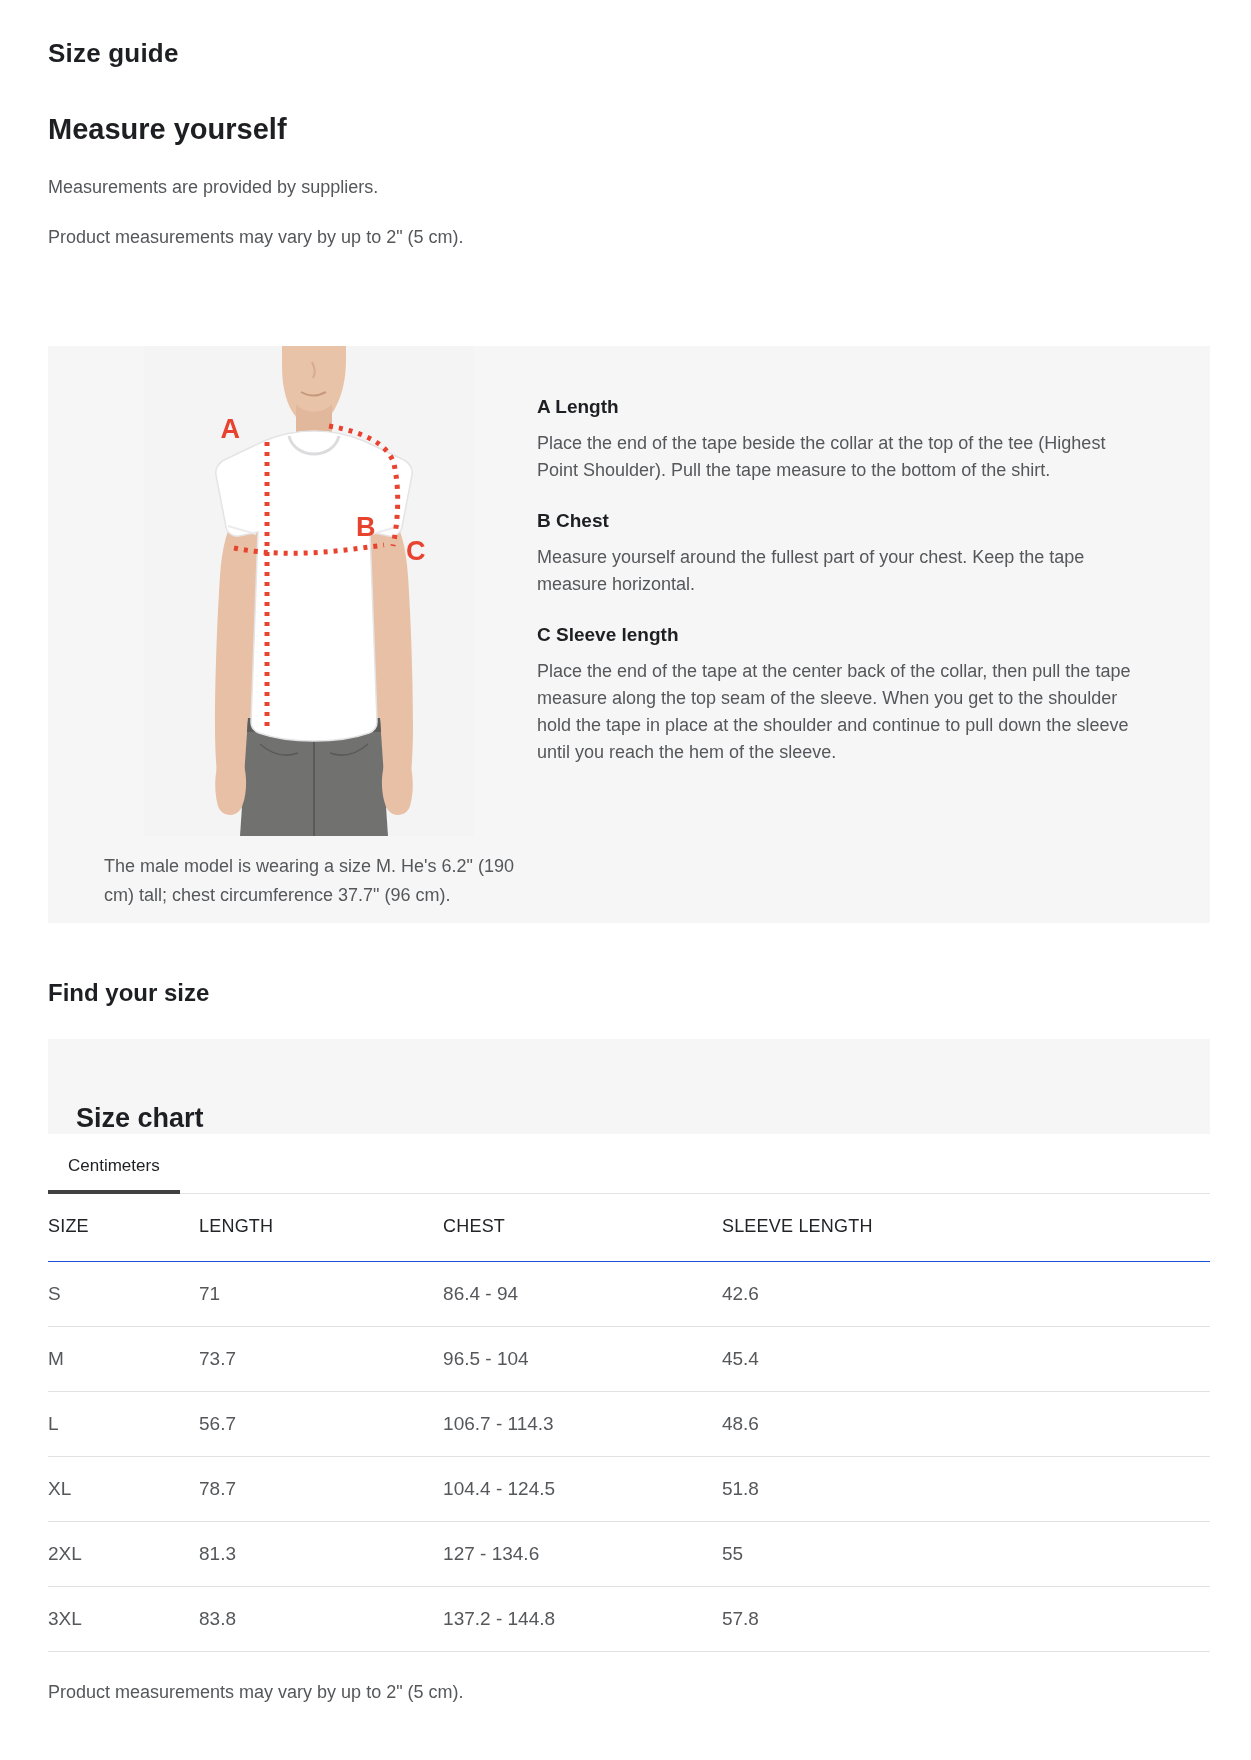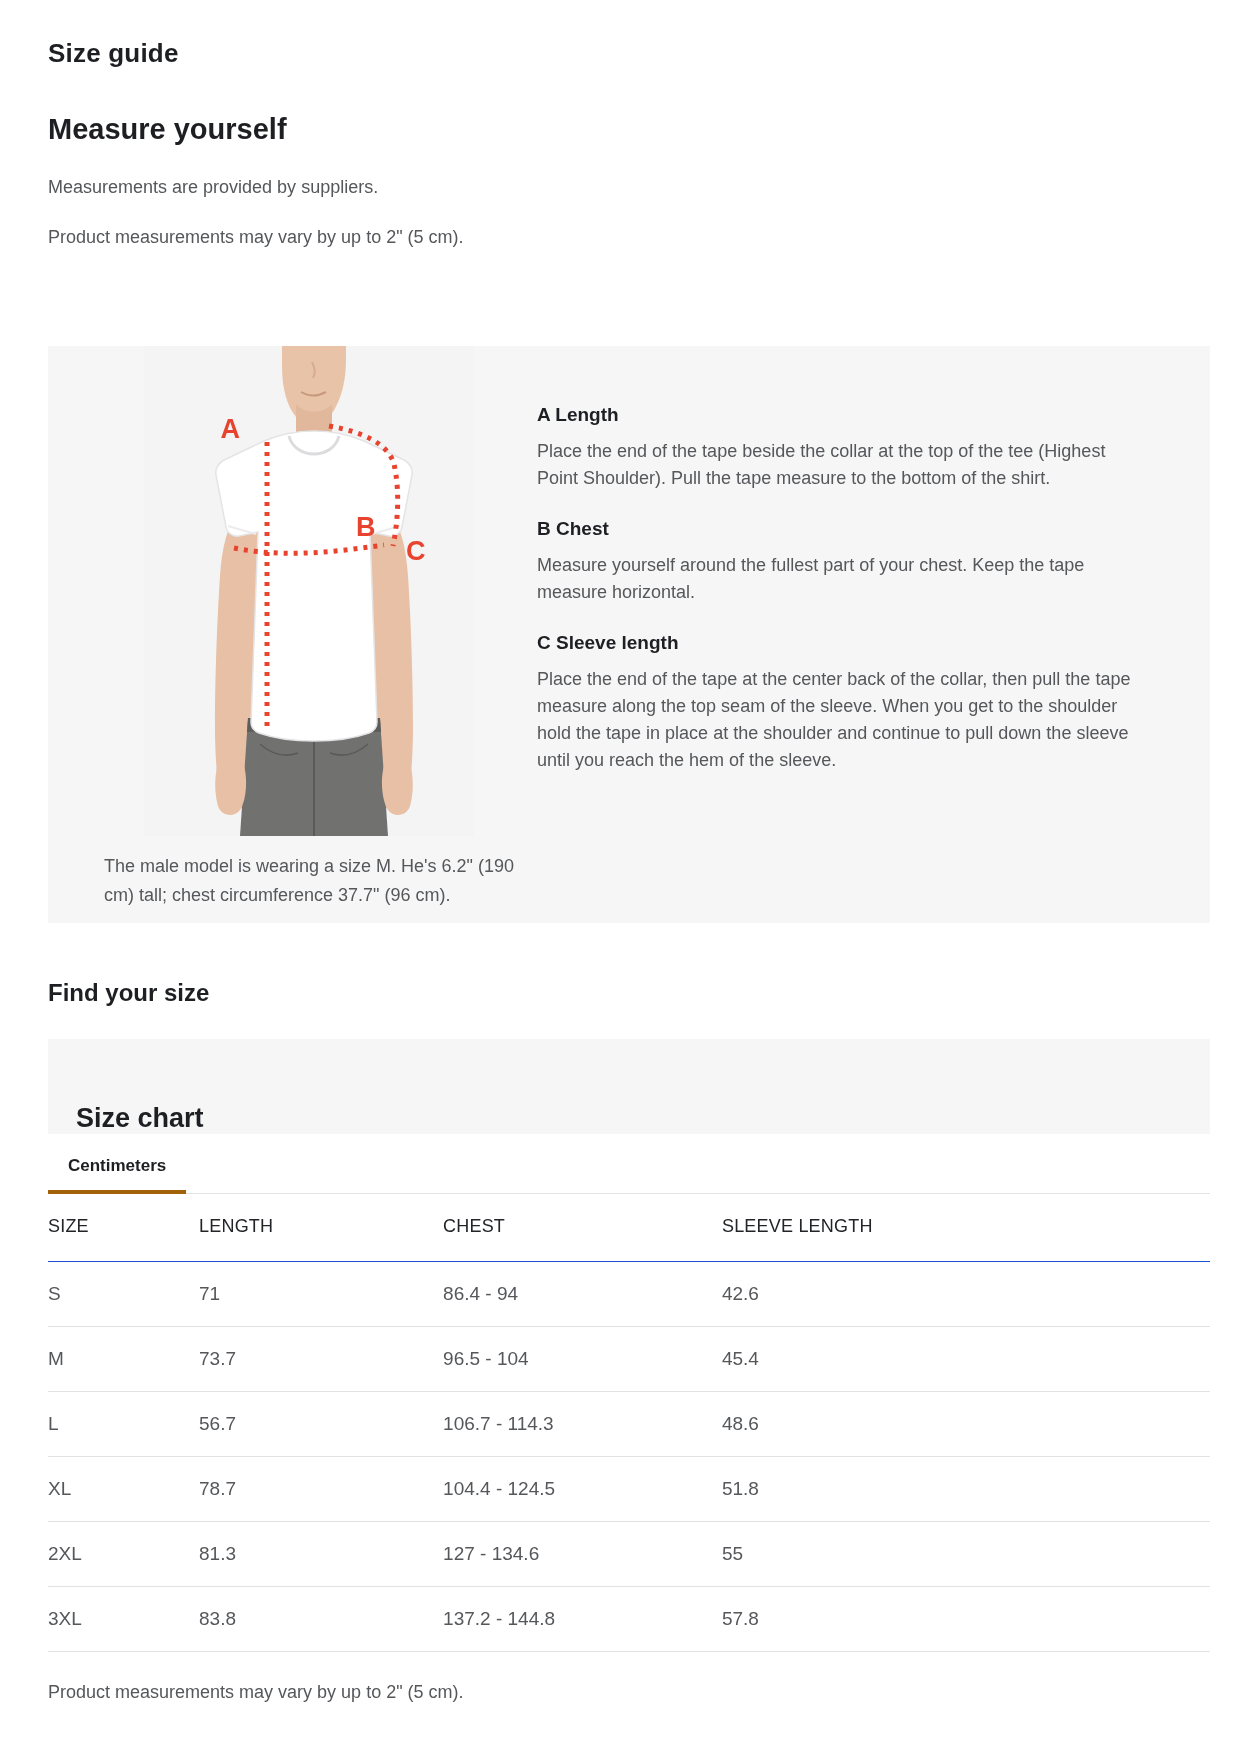--- a/index.html
+++ b/index.html
@@ -26,35 +26,35 @@
   }
   .photo-col { width:489px; flex:0 0 489px; display:flex; flex-direction:column; align-items:center; }
   .photo-box { width:330px; height:490px; background:#f4f4f5; margin-left:33px; }
   .photo-box svg { display:block; }
   .model-caption {
     width:410px; margin:16px 0 0 33px; text-align:left;
     font-size:18px; line-height:1.6; color:#55575a;
   }
   .measure-col { flex:1; padding:46px 62px 30px 0; }
   .m-title { font-size:19px; font-weight:bold; color:#1d1f22; margin-top:26px; }
-  .m-title:first-child { margin-top:12px; }
+  .m-title:first-child { margin-top:4px; }
   .m-desc { font-size:18px; line-height:1.5; color:#55575a; margin-top:12px; max-width:640px; }
 
   
   .h2-find { font-size:24px; font-weight:bold; color:#1d1f22; margin-top:56px; }
   .chart-header {
     margin-top:32px; width:1162px; height:95px;
     background:#f6f6f6; display:flex; align-items:flex-end; padding-left:28px;
   }
   .chart-title { font-size:27px; font-weight:bold; color:#1d1f22; }
 
   .tabs { width:1162px; border-bottom:1px solid #e3e3e3; margin-top:22px; display:flex; }
   .tab {
-    padding:0 20px 14px 20px; font-size:17px; font-weight:bold; color:#1d1f22;
-    border-bottom:4px solid #a16207; margin-bottom:-1px; cursor:pointer;
+    padding:0 20px 14px 20px; font-size:17px; font-weight:normal; color:#1d1f22;
+    border-bottom:4px solid #404040; margin-bottom:-1px; cursor:pointer;
   }
 
   table.size-table { width:1162px; border-collapse:collapse; margin-top:22px; }
   table.size-table col.c1 { width:13%; }
   table.size-table col.c2 { width:21%; }
   table.size-table col.c3 { width:24%; }
   table.size-table col.c4 { width:42%; }
   table.size-table th {
     text-align:left; font-size:18px; font-weight:normal; color:#222428;
     padding:0 0 24px 0; border-bottom:1px solid #1d4ed8; letter-spacing:.2px;

